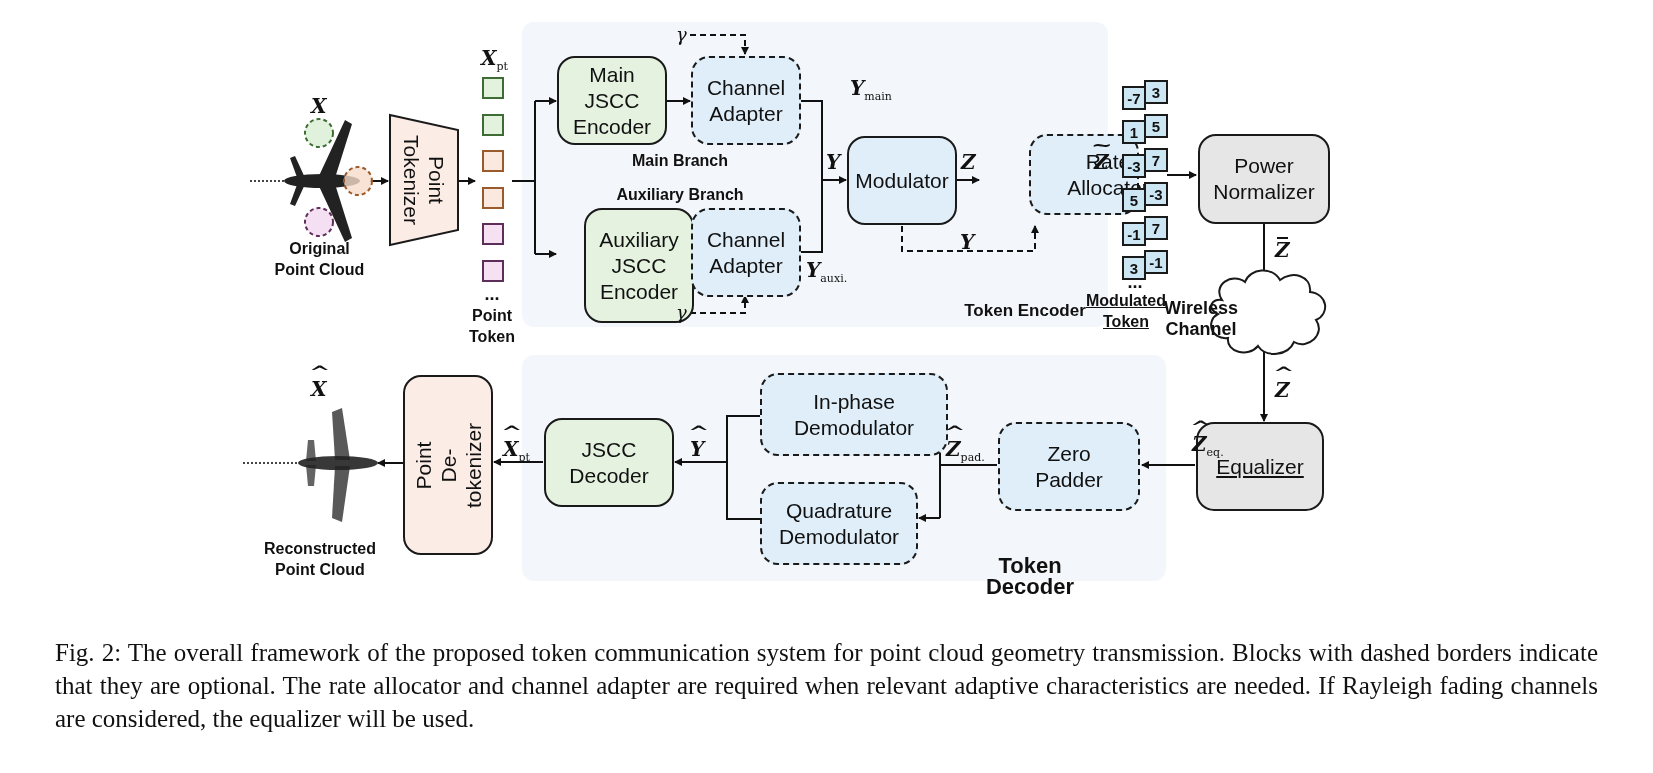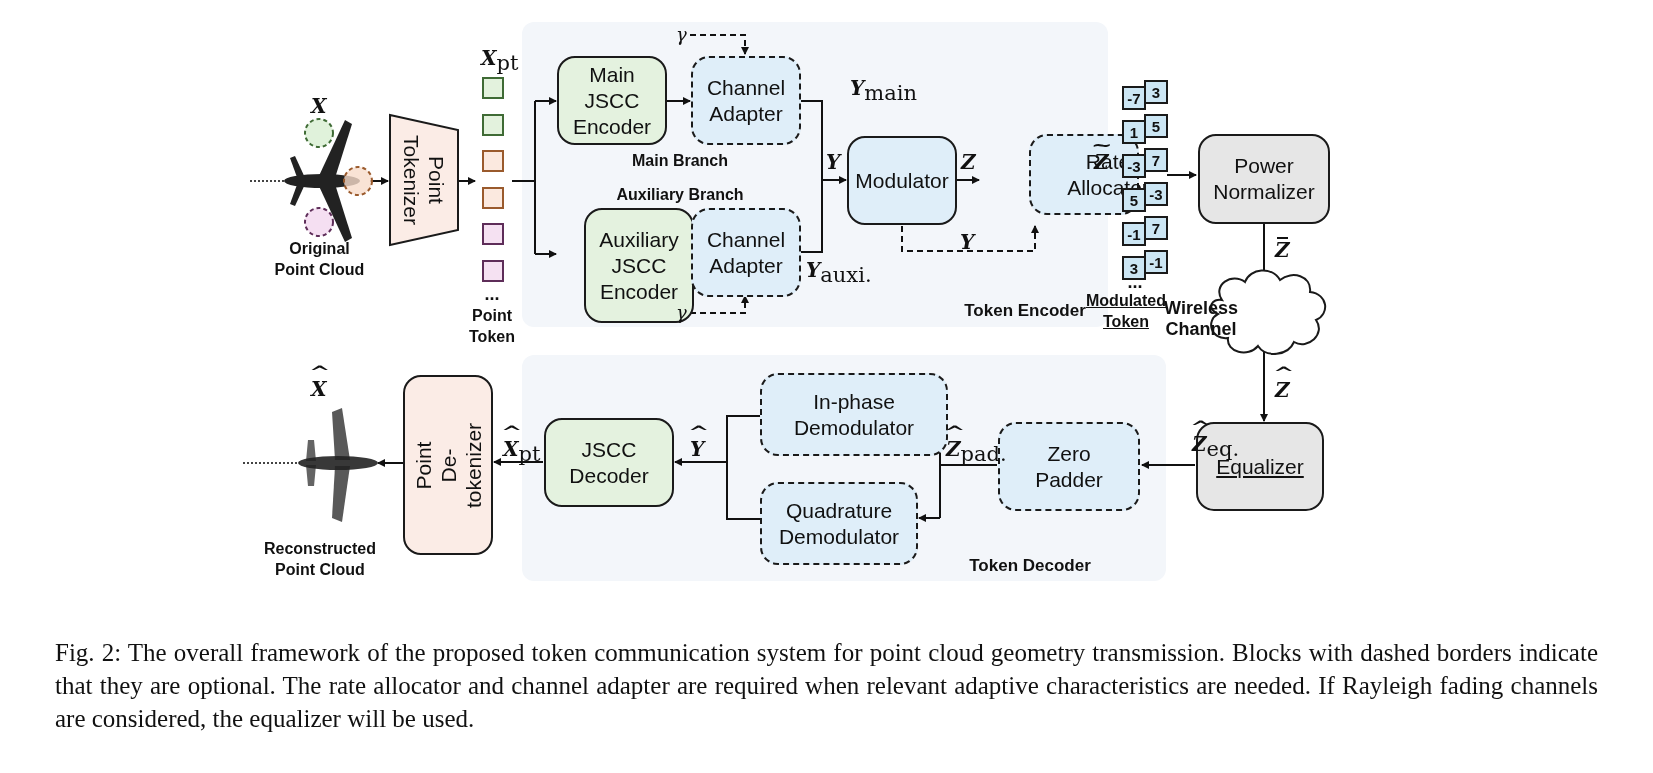--- a/index.html
+++ b/index.html
@@ -6,21 +6,21 @@
   body { width: 1653px; height: 773px; position: relative; overflow: hidden; font-family: "Liberation Sans", sans-serif; color: #111; }
   .panel { position: absolute; background: #f3f6fa; border-radius: 12px; }
   .box { position: absolute; box-sizing: border-box; border: 2px solid #1a1a1a; border-radius: 18px; display: flex; align-items: center; justify-content: center; text-align: center; font-size: 21px; line-height: 26px; white-space: pre-line; }
   .box.dashed { border-style: dashed; }
   .green { background: #e4f2df; }
   .blue { background: #dfeef9; }
   .gray { background: #e6e6e6; }
   .peach { background: #fbece6; }
   .lbl-bold { position: absolute; font-weight: bold; font-size: 16px; text-align: center; white-space: pre-line; line-height: 21px; }
   .math { position: absolute; font-family: "DejaVu Serif", serif; font-style: italic; font-weight: bold; font-size: 20px; white-space: nowrap; }
-  .math sub { font-style: normal; font-weight: normal; font-size: 21px; }
+  .math sub { font-style: normal; font-weight: normal; font-size: 11px; }
   .gamma { position: absolute; font-family: "DejaVu Serif", serif; font-style: italic; font-size: 18px; }
   .vert { position: absolute; display: flex; align-items: center; justify-content: center; }
   .vert span { transform: rotate(90deg); white-space: pre-line; text-align: center; font-size: 21px; line-height: 25px; display: block; }
   .tok { position: absolute; width: 22px; height: 22px; box-sizing: border-box; border: 2.5px solid; }
   .mt { position: absolute; width: 24px; height: 24px; box-sizing: border-box; border: 2px solid #1a1a1a; background: #cce6f4; font-weight: bold; font-size: 15px; display: flex; align-items: center; justify-content: center; }
   .caption { position: absolute; left: 55px; top: 636px; width: 1543px; font-family: "Liberation Serif", serif; font-size: 25px; line-height: 33px; text-align: justify; color: #111; }
   svg.wires { position: absolute; left: 0; top: 0; }
   .hat { position: relative; display: inline-block; }
   .hat::before { content: "^"; position: absolute; left: 2px; top: -14px; font-style: normal; font-size: 16px; transform: scaleX(1.6); }
   .bar::before { content: ""; position: absolute; left: 2px; right: 2px; top: -1px; border-top: 2px solid #111; }
@@ -203,15 +203,15 @@
 <div class="box green" style="left:544px; top:418px; width:130px; height:89px;">JSCC
 Decoder</div>
 <div class="math" style="left:503px; top:437px;"><span class="hat">X</span><sub>pt</sub></div>
 <div class="box peach" style="left:403px; top:375px; width:90px; height:180px;">
   <div class="vert" style="position:static;"><span style="transform:rotate(-90deg);">Point
 De-tokenizer</span></div>
 </div>
 <div class="math" style="left:311px; top:377px;"><span class="hat">X</span></div>
 <div class="lbl-bold" style="left:250px; top:538px; width:140px;">Reconstructed
 Point Cloud</div>
-<div class="lbl-bold" style="left:955px; top:555px; width:150px; font-size:17px;">Token Decoder</div>
+<div class="lbl-bold" style="left:955px; top:555px; width:150px; font-size:22px;">Token Decoder</div>
 
 <div class="caption">Fig. 2: The overall framework of the proposed token communication system for point cloud geometry transmission. Blocks with dashed borders indicate that they are optional. The rate allocator and channel adapter are required when relevant adaptive characteristics are needed. If Rayleigh fading channels are considered, the equalizer will be used.</div>
 
 </body></html>

